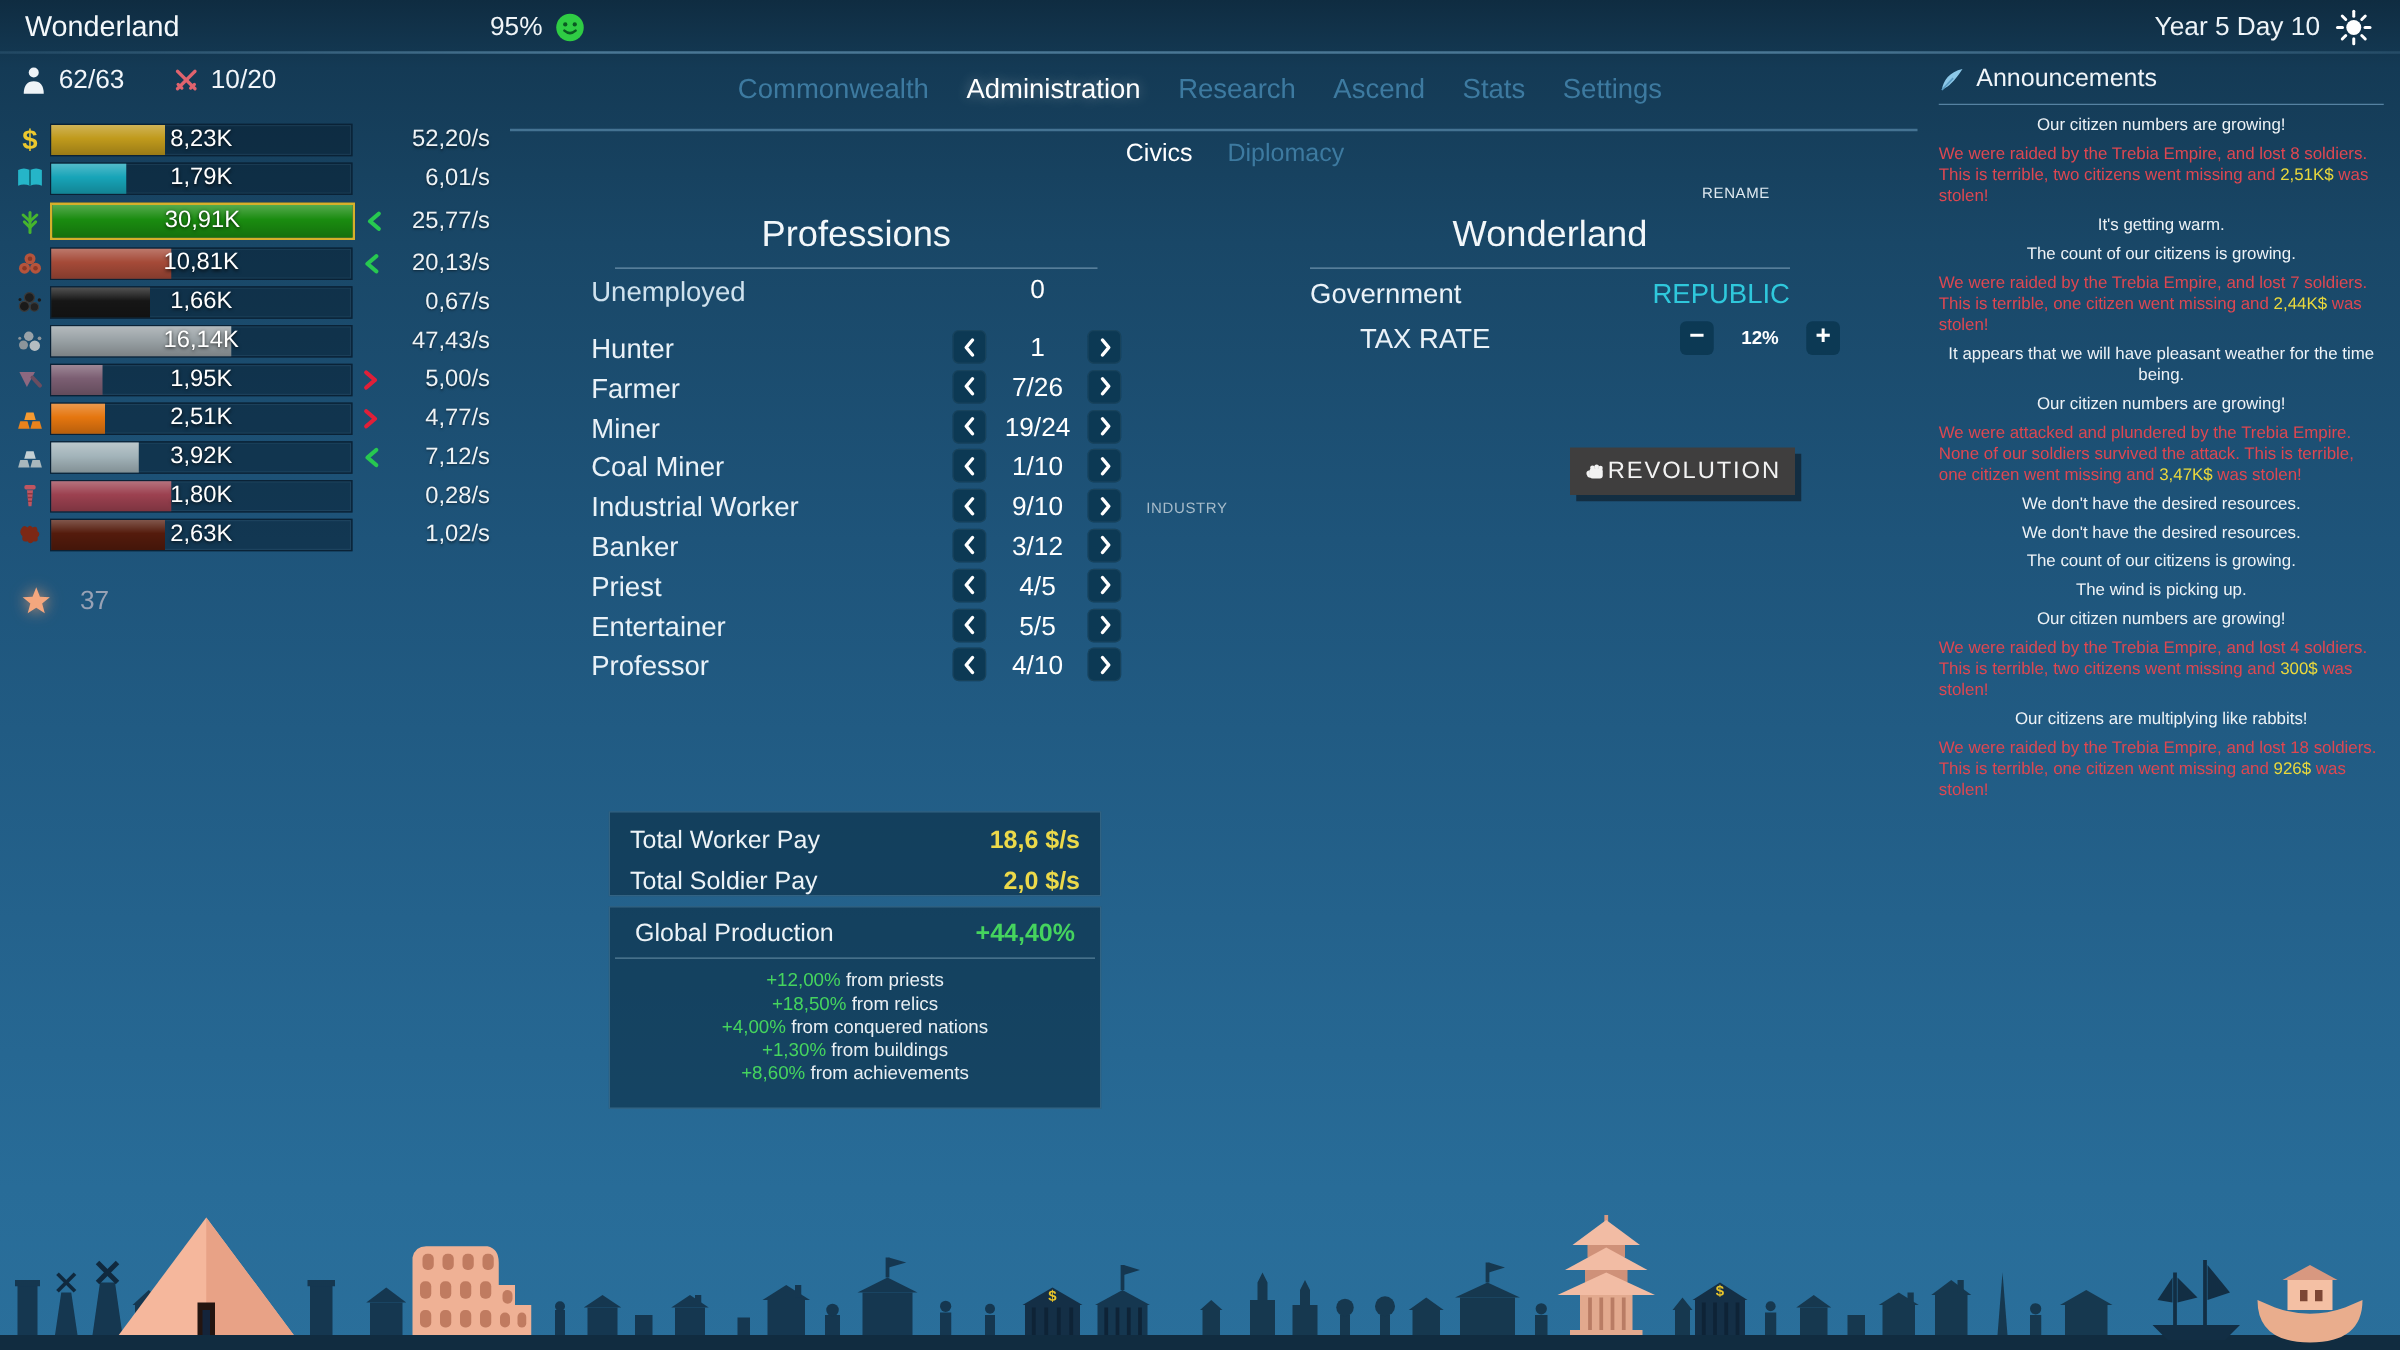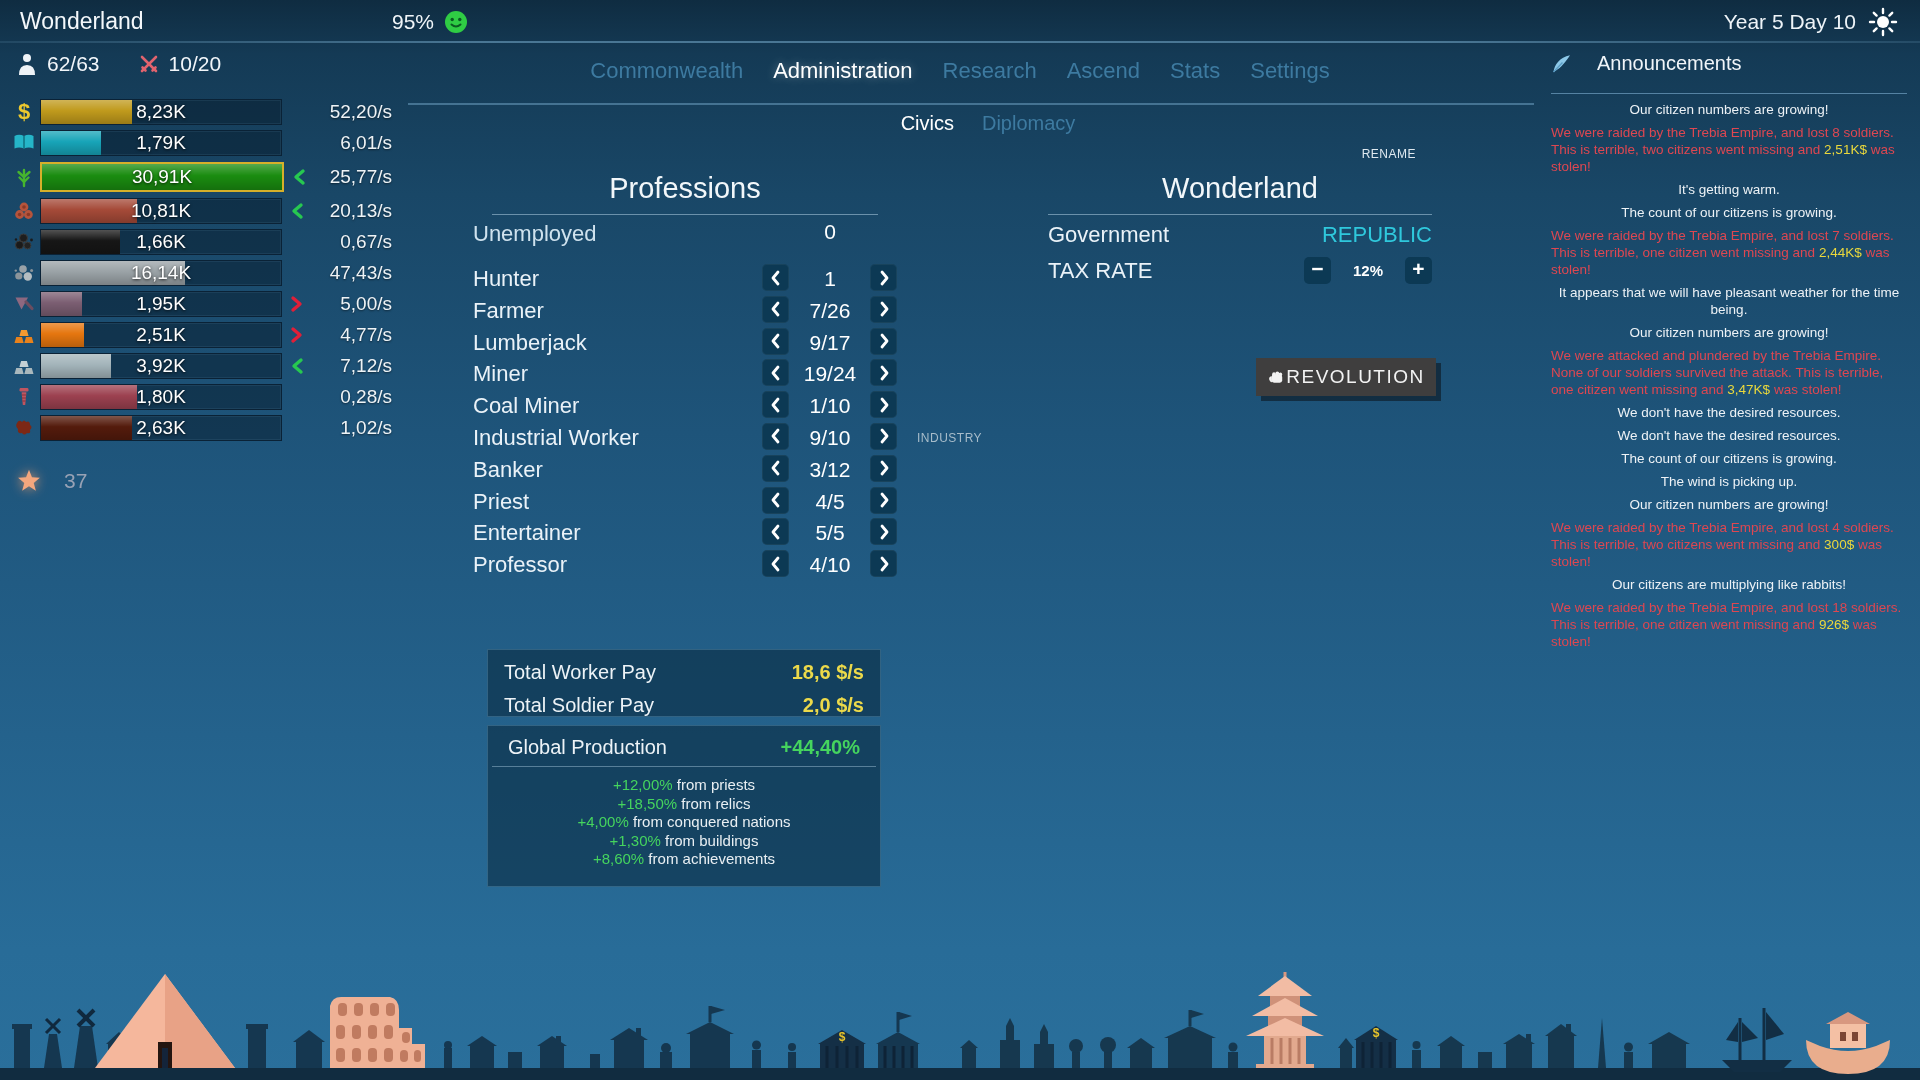--- a/index.html
+++ b/index.html
@@ -86,22 +86,22 @@
   .prod-panel{left:487px;top:725px;width:392px;height:160px;}
   .prod-head{display:flex;align-items:center;padding:10px 16px 7px 16px;border-bottom:1.5px solid rgba(170,205,225,.45);margin:0 4px;}
   .prod-label{font-size:20px;color:#edf3f7;}
   .prod-total{margin-left:auto;font-size:20px;font-weight:600;color:#45d45e;}
   .prod-items{padding-top:9px;text-align:center;font-size:15px;line-height:18.5px;}
   .prod-items .pct{color:#45d45e;}
   .prod-items .src{color:#e9eff3;}
 
   
   .ann{left:1551px;top:52px;width:356px;}
-  .ann-head{display:flex;align-items:center;gap:25px;font-size:20px;color:#f0f5f9;
-    padding-bottom:18px;border-bottom:1.5px solid rgba(150,200,235,.5);}
+  .ann-head{display:flex;align-items:center;gap:9px;font-size:20px;color:#f0f5f9;
+    padding-bottom:8px;border-bottom:1.5px solid rgba(150,200,235,.5);}
   .ann-list{margin-top:7px;font-size:13.5px;line-height:1.26;}
   .msg{margin:0 0 6px 0;}
   .msg.normal{color:#edf2f6;text-align:center;}
   .msg.bad{color:#de4751;}
   .msg .amt{color:#ead83c;}
 
   
   .skyline{left:0;bottom:0;width:1920px;height:132px;}
 
   svg{display:block;}
@@ -417,34 +417,20 @@
           </svg>
         </button>
       <span class="prof-val">7/26</span>
       <button class="step inc">
           <svg width="18" height="20" viewBox="0 0 18 20">
             <polyline points="7,4 12,10 7,16" fill="none" stroke="#fff" stroke-width="2.8" stroke-linecap="round" stroke-linejoin="round"></polyline>
           </svg>
         </button>
     </div>
     <div class="prof-row">
-      <span class="prof-label">Lumberjack</span>
-      <button class="step dec">
-          <svg width="18" height="20" viewBox="0 0 18 20">
-            <polyline points="11,4 6,10 11,16" fill="none" stroke="#fff" stroke-width="2.8" stroke-linecap="round" stroke-linejoin="round"></polyline>
-          </svg>
-        </button>
-      <span class="prof-val">9/17</span>
-      <button class="step inc">
-          <svg width="18" height="20" viewBox="0 0 18 20">
-            <polyline points="7,4 12,10 7,16" fill="none" stroke="#fff" stroke-width="2.8" stroke-linecap="round" stroke-linejoin="round"></polyline>
-          </svg>
-        </button>
-    </div>
-    <div class="prof-row">
       <span class="prof-label">Miner</span>
       <button class="step dec">
           <svg width="18" height="20" viewBox="0 0 18 20">
             <polyline points="11,4 6,10 11,16" fill="none" stroke="#fff" stroke-width="2.8" stroke-linecap="round" stroke-linejoin="round"></polyline>
           </svg>
         </button>
       <span class="prof-val">19/24</span>
       <button class="step inc">
           <svg width="18" height="20" viewBox="0 0 18 20">
             <polyline points="7,4 12,10 7,16" fill="none" stroke="#fff" stroke-width="2.8" stroke-linecap="round" stroke-linejoin="round"></polyline>
@@ -538,21 +524,21 @@
     </div>
   </div>
 
   <div class="abs rename">RENAME</div>
   <div class="abs sec-title won-title">Wonderland</div>
 
   <div class="abs gov-row" style="top:222px;">
     <span class="gov-label">Government</span>
     <span class="gov-value">REPUBLIC</span>
   </div>
-  <div class="abs gov-row" style="top:257px;">
+  <div class="abs gov-row" style="top:257px;margin-left:40px;">
     <span class="gov-label">TAX RATE</span>
     <span class="tax-controls">
       <button class="tax-btn">−</button>
       <span class="tax-val">12%</span>
       <button class="tax-btn">+</button>
     </span>
   </div>
 
   <button class="abs rev-btn">
     <span>

